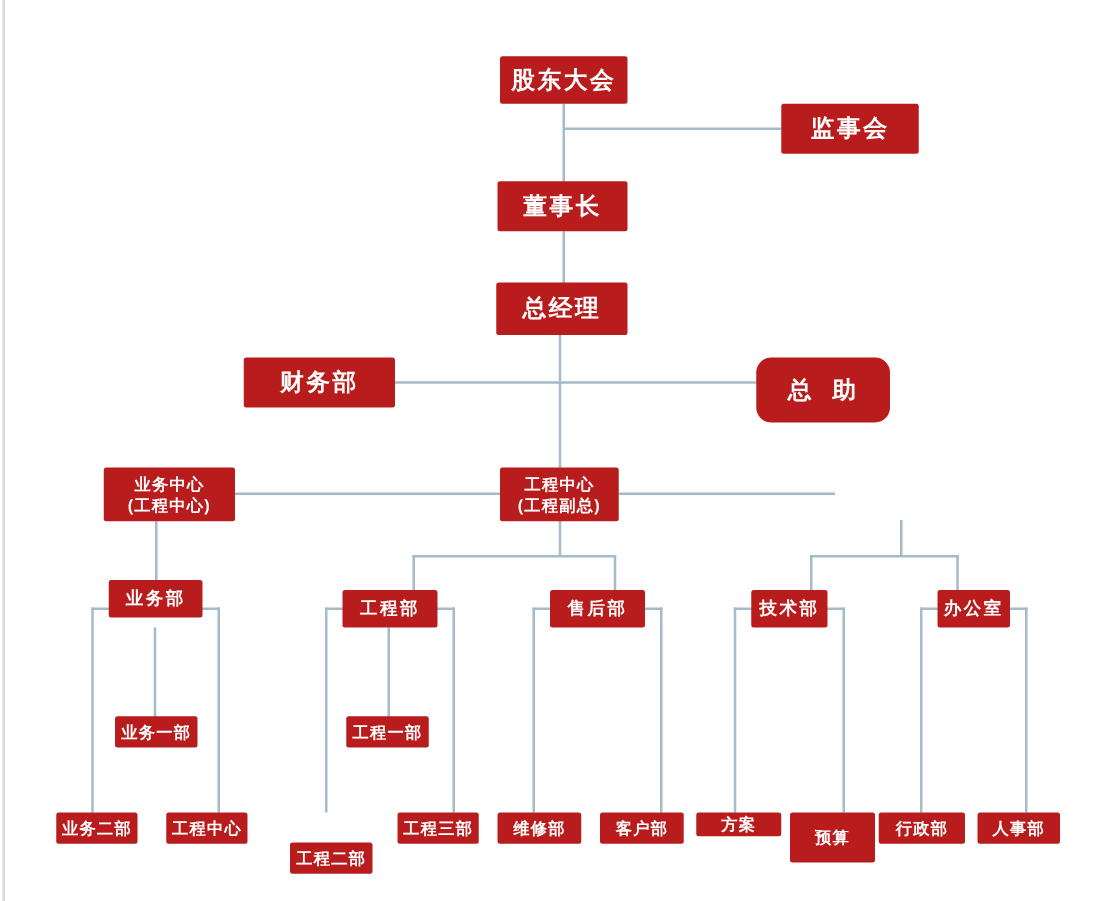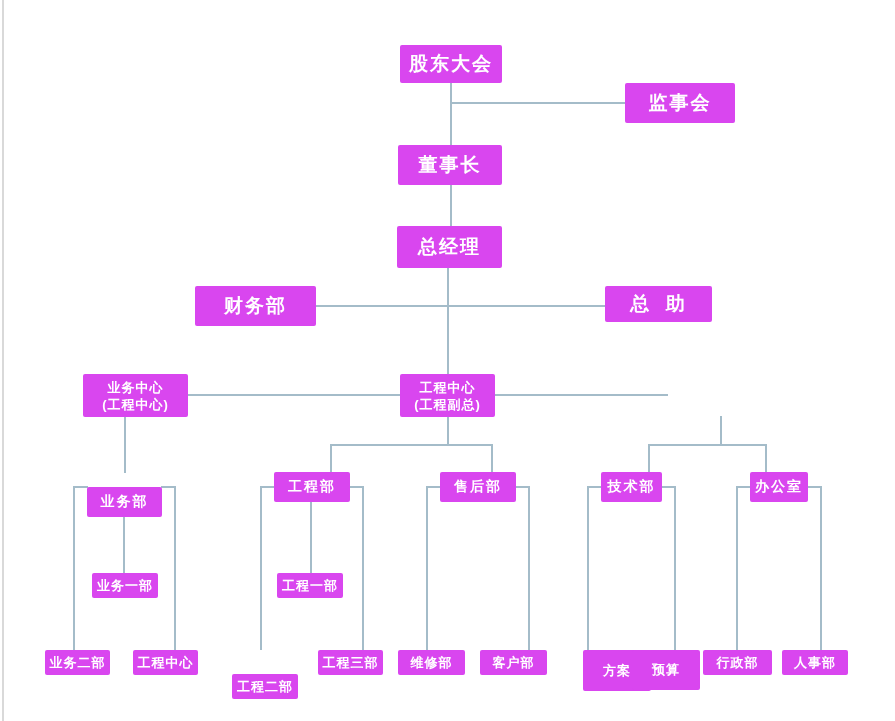--- a/index.html
+++ b/index.html
@@ -13,21 +13,21 @@
   .page-edge{
     position:absolute;left:2px;top:0;width:2px;height:721px;
     background:#d9d9d9;
   }
   .seg{
     position:absolute;
     background:#a4bcc9;
   }
   .node{
     position:absolute;
-    background:#d946ef;
+    background:#b91c1c;
     color:#ffffff;
     display:flex;
     flex-direction:column;
     align-items:center;
     justify-content:center;
     text-align:center;
     font-weight:bold;
     border-radius:2px;
     box-sizing:border-box;
     white-space:pre;
@@ -78,33 +78,33 @@
     <div class="seg" style="left: 674px; top: 486px; width: 2px; height: 164px;"></div>
     <div class="seg" style="left: 736px; top: 486px; width: 15px; height: 2px;"></div>
     <div class="seg" style="left: 736px; top: 486px; width: 2px; height: 164px;"></div>
     <div class="seg" style="left: 807px; top: 486px; width: 15px; height: 2px;"></div>
     <div class="seg" style="left: 820px; top: 486px; width: 2px; height: 164px;"></div>
     <div class="node f-xl" style="left: 400px; top: 45px; width: 102px; height: 38px;"><span>股东大会</span></div>
     <div class="node f-xl" style="left: 625px; top: 83px; width: 110px; height: 40px;"><span>监事会</span></div>
     <div class="node f-xl" style="left: 398px; top: 145px; width: 104px; height: 40px;"><span>董事长</span></div>
     <div class="node f-xl" style="left: 397px; top: 226px; width: 105px; height: 42px;"><span>总经理</span></div>
     <div class="node f-xl" style="left: 195px; top: 286px; width: 121px; height: 40px;"><span>财务部</span></div>
-    <div class="node f-xl" style="left: 605px; top: 286px; width: 107px; height: 36px;"><span>总  助</span></div>
+    <div class="node f-xl" style="left: 605px; top: 286px; width: 107px; height: 52px; border-radius: 12px;"><span>总  助</span></div>
     <div class="node f-md" style="left: 83px; top: 374px; width: 105px; height: 43px;"><span>业务中心</span><span>(工程中心)</span></div>
     <div class="node f-md" style="left: 400px; top: 374px; width: 95px; height: 43px;"><span>工程中心</span><span>(工程副总)</span></div>
-    <div class="node f-lg" style="left: 87px; top: 487px; width: 75px; height: 30px;"><span>业务部</span></div>
+    <div class="node f-lg" style="left: 87px; top: 464px; width: 75px; height: 30px;"><span>业务部</span></div>
     <div class="node f-lg" style="left: 274px; top: 472px; width: 76px; height: 30px;"><span>工程部</span></div>
     <div class="node f-lg" style="left: 440px; top: 472px; width: 76px; height: 30px;"><span>售后部</span></div>
     <div class="node f-lg" style="left: 601px; top: 472px; width: 61px; height: 30px;"><span>技术部</span></div>
     <div class="node f-lg" style="left: 750px; top: 472px; width: 58px; height: 30px;"><span>办公室</span></div>
     <div class="node f-sm" style="left: 92px; top: 573px; width: 66px; height: 25px;"><span>业务一部</span></div>
     <div class="node f-sm" style="left: 277px; top: 573px; width: 66px; height: 25px;"><span>工程一部</span></div>
     <div class="node f-sm" style="left: 45px; top: 650px; width: 65px; height: 25px;"><span>业务二部</span></div>
     <div class="node f-sm" style="left: 133px; top: 650px; width: 65px; height: 25px;"><span>工程中心</span></div>
     <div class="node f-sm" style="left: 232px; top: 650px; width: 66px; height: 25px; margin-top: 24px;"><span>工程二部</span></div>
     <div class="node f-sm" style="left: 318px; top: 650px; width: 65px; height: 25px;"><span>工程三部</span></div>
     <div class="node f-sm" style="left: 398px; top: 650px; width: 67px; height: 25px;"><span>维修部</span></div>
     <div class="node f-sm" style="left: 480px; top: 650px; width: 67px; height: 25px;"><span>客户部</span></div>
-    <div class="node f-sm" style="left: 583px; top: 650px; width: 68px; height: 41px;"><span>方案</span></div>
+    <div class="node f-sm" style="left: 557px; top: 650px; width: 68px; height: 19px;"><span>方案</span></div>
     <div class="node f-sm" style="left: 632px; top: 650px; width: 68px; height: 40px;"><span>预算</span></div>
     <div class="node f-sm" style="left: 703px; top: 650px; width: 69px; height: 25px;"><span>行政部</span></div>
     <div class="node f-sm" style="left: 782px; top: 650px; width: 66px; height: 25px;"><span>人事部</span></div>
   </div>
 
 </body></html>

